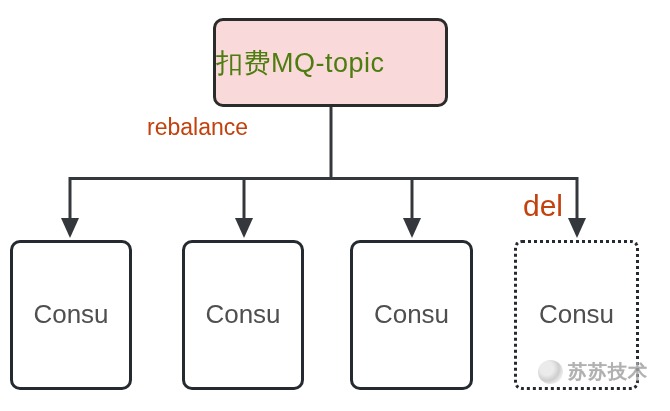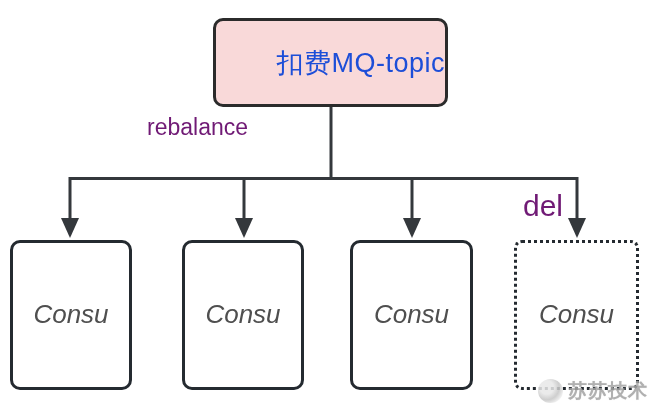--- a/index.html
+++ b/index.html
@@ -31,47 +31,46 @@
   }
   .connectors polygon{
     fill:var(--line);stroke:none;
   }
   .topic-node{
     position:absolute;left:213px;top:18px;width:235px;height:89px;
     box-sizing:border-box;
     background:var(--topic-fill);
     border:3px solid var(--topic-border);
     border-radius:10px;
-    display:flex;align-items:center;justify-content:flex-end;
-    font-size:27px;color:#1d4ed8;
+    display:flex;align-items:center;justify-content:flex-start;
+    font-size:27px;color:#4d7c0f;
     letter-spacing:0.5px;
   }
   .consumer-node{
     position:absolute;top:240px;height:150px;width:122px;
     box-sizing:border-box;
     background:var(--box-fill);
     border:3px solid var(--box-border);
     border-radius:10px;
     display:flex;flex-direction:column;align-items:center;justify-content:center;
     font-size:26px;color:var(--text);
     line-height:1.35;
     text-align:center;
-    font-style:italic;
   }
   .consumer-1{left:10px;}
   .consumer-2{left:182px;}
   .consumer-3{left:350px;width:123px;}
   .consumer-4{left:514px;width:125px;border-style:dotted;border-radius:8px;}
   .edge-label{
-    position:absolute;color:#701a75;text-align:center;
+    position:absolute;color:#c2410c;text-align:center;
   }
   .label-rebalance{left:147px;top:114px;font-size:23px;}
   .label-del{left:523px;top:189px;font-size:30px;}
   .watermark{
-    position:absolute;left:538px;top:378px;
+    position:absolute;left:538px;top:359px;
     display:flex;align-items:center;gap:5px;
     color:var(--watermark);
     opacity:0.85;
   }
   .watermark-logo{
     width:25px;height:24px;border-radius:50%;
     background:radial-gradient(circle at 35% 35%, #e8e8e8 0 30%, #c6c6c6 55%, #ececec 75%);
     flex:0 0 auto;
   }
   .watermark-text{

